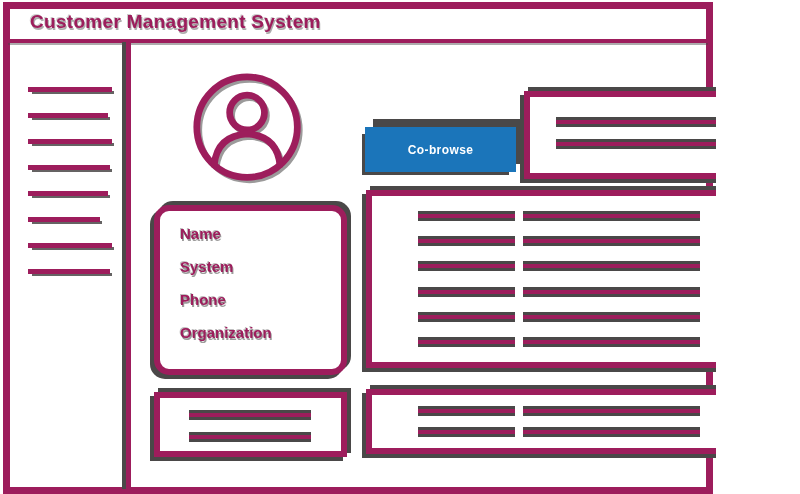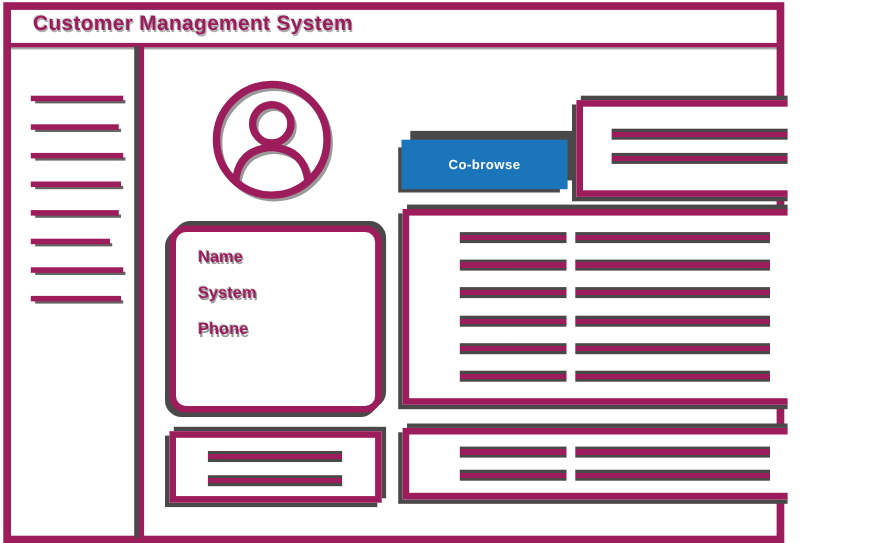--- a/index.html
+++ b/index.html
@@ -117,20 +117,21 @@
       </div>
 
     <div class="sketch-box contact-box">
 
         <div class="field-label">Name</div>
 
         <div class="field-label">System</div>
 
         <div class="field-label">Phone</div>
 
+        <div class="field-label">Organization</div>
 
       </div>
 
     <div class="sketch-box main-box">
 
         <div class="ph-row">
           <div class="ph line-short"></div>
           <div class="ph line-long"></div>
         </div>
 

